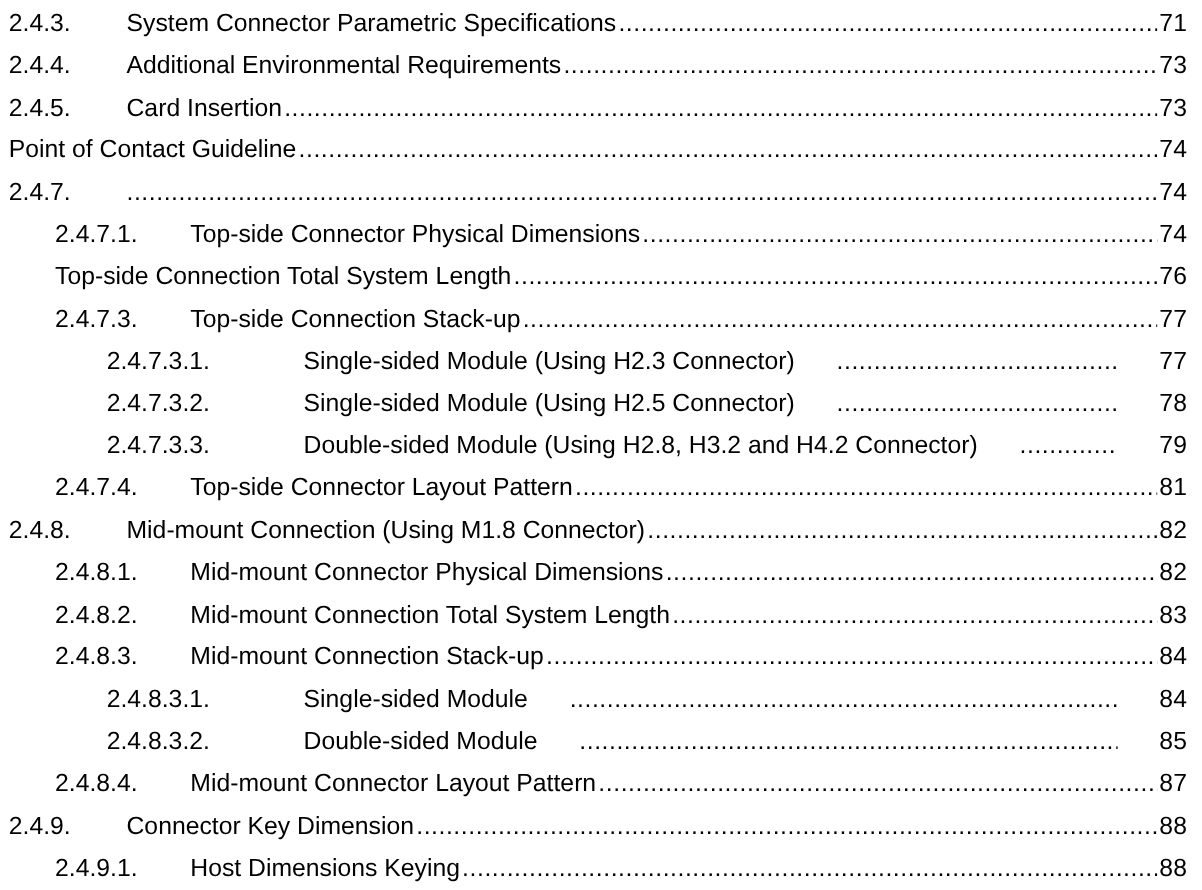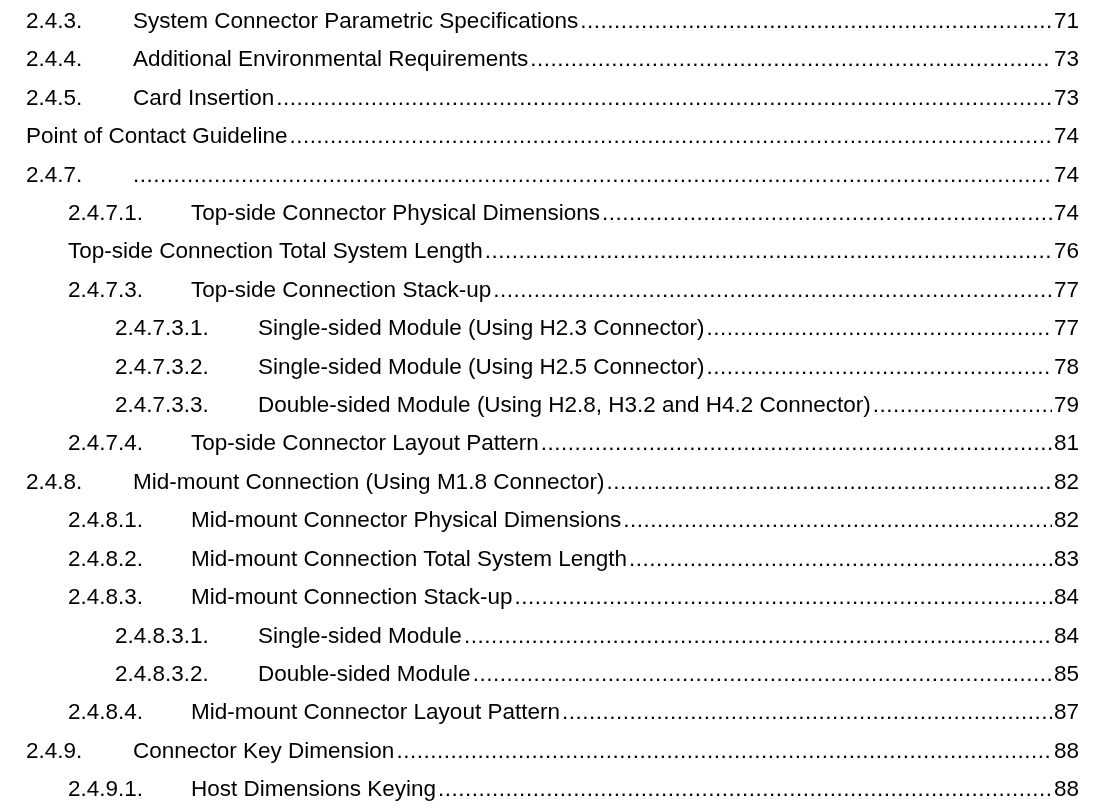--- a/index.html
+++ b/index.html
@@ -19,21 +19,20 @@
     box-sizing: border-box;
     width: 1093px;
   }
   .toc-row {
     display: flex;
     align-items: flex-start;
     line-height: 38.4px;
     font-size: 22.5px;
     white-space: nowrap;
     cursor: pointer;
-    margin-left: 18px;
   }
   .toc-num {
     flex: none;
   }
   .toc-title {
     flex: none;
     padding-right: 2px;
   }
   .toc-leader {
     flex: 1 1 auto;
@@ -45,21 +44,21 @@
   .toc-page {
     flex: none;
     text-align: right;
     padding-left: 2px;
   }
   
   .level-1 { padding-left: 0; }
   .level-1 .toc-num { width: 107px; }
   .level-2 { padding-left: 42px; }
   .level-2 .toc-num { width: 123px; }
-  .level-3 { padding-left: 89px; }
+  .level-3 { padding-left: 89px; gap: 36px; }
   .level-3 .toc-num { width: 143px; }
 </style>
 </head>
 <body>
 
 <div class="toc">
   <div class="toc-row level-1">
     <span class="toc-num">2.4.3.</span>
     <span class="toc-title">System Connector Parametric Specifications</span>
     <span class="toc-leader">............................................................................................................................................................................................................................................................................................................</span>

